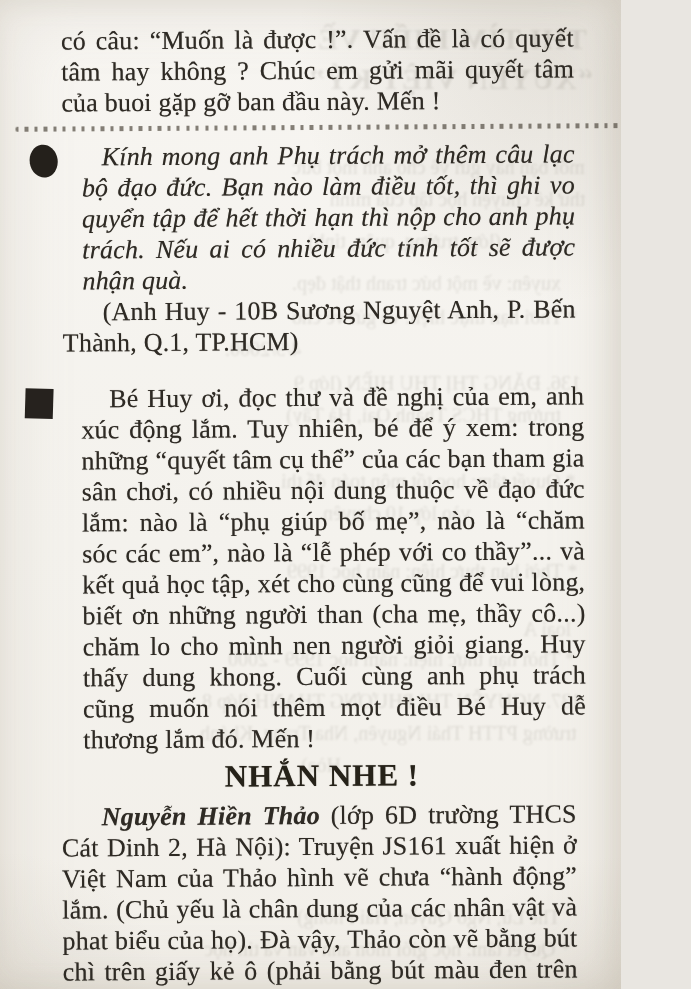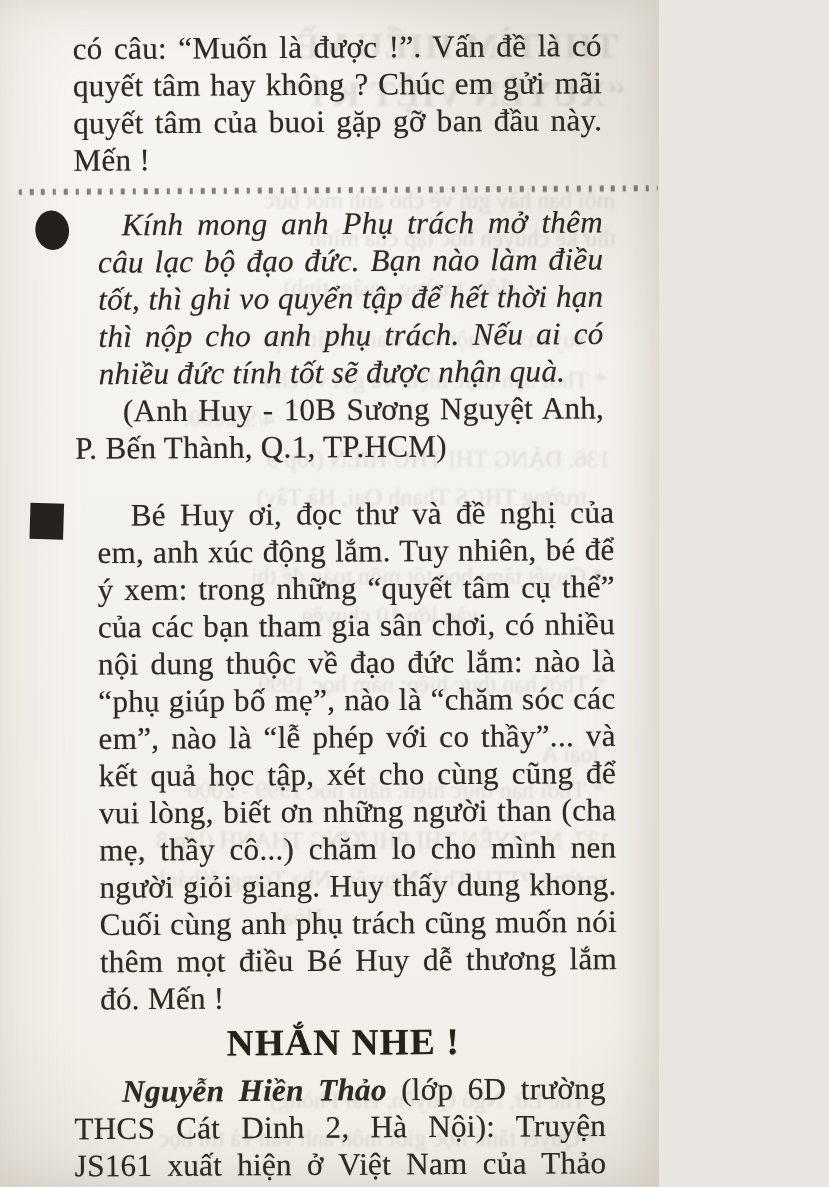--- a/index.html
+++ b/index.html
@@ -2,21 +2,21 @@
 <html><head>
 <meta charset="utf-8">
 <style>
   html,body{margin:0;padding:0;}
   body{
     width:691px;height:989px;overflow:hidden;
     background:#e9e6e1;
     font-family:"Liberation Serif","DejaVu Serif",serif;
   }
   .page{
-    position:relative;width:549px;height:989px;overflow:hidden;
+    position:relative;width:621px;height:989px;overflow:hidden;
     background:
       radial-gradient(90% 55% at 88% 6%, rgba(160,150,132,.20), transparent 45%),
       radial-gradient(70% 40% at 0% 102%, rgba(160,150,132,.16), transparent 40%),
       radial-gradient(60% 30% at 100% 100%, rgba(160,150,132,.14), transparent 45%),
       linear-gradient(180deg,#f7f5f1 0%,#f4f2ed 55%,#f2efe9 100%);
     box-shadow:inset 0 0 70px rgba(175,165,148,.28), inset -10px 0 26px rgba(172,162,146,.22);
     color:#2e2a24;
   }
   
   .bleed-layer{position:absolute;inset:0;pointer-events:none;}

